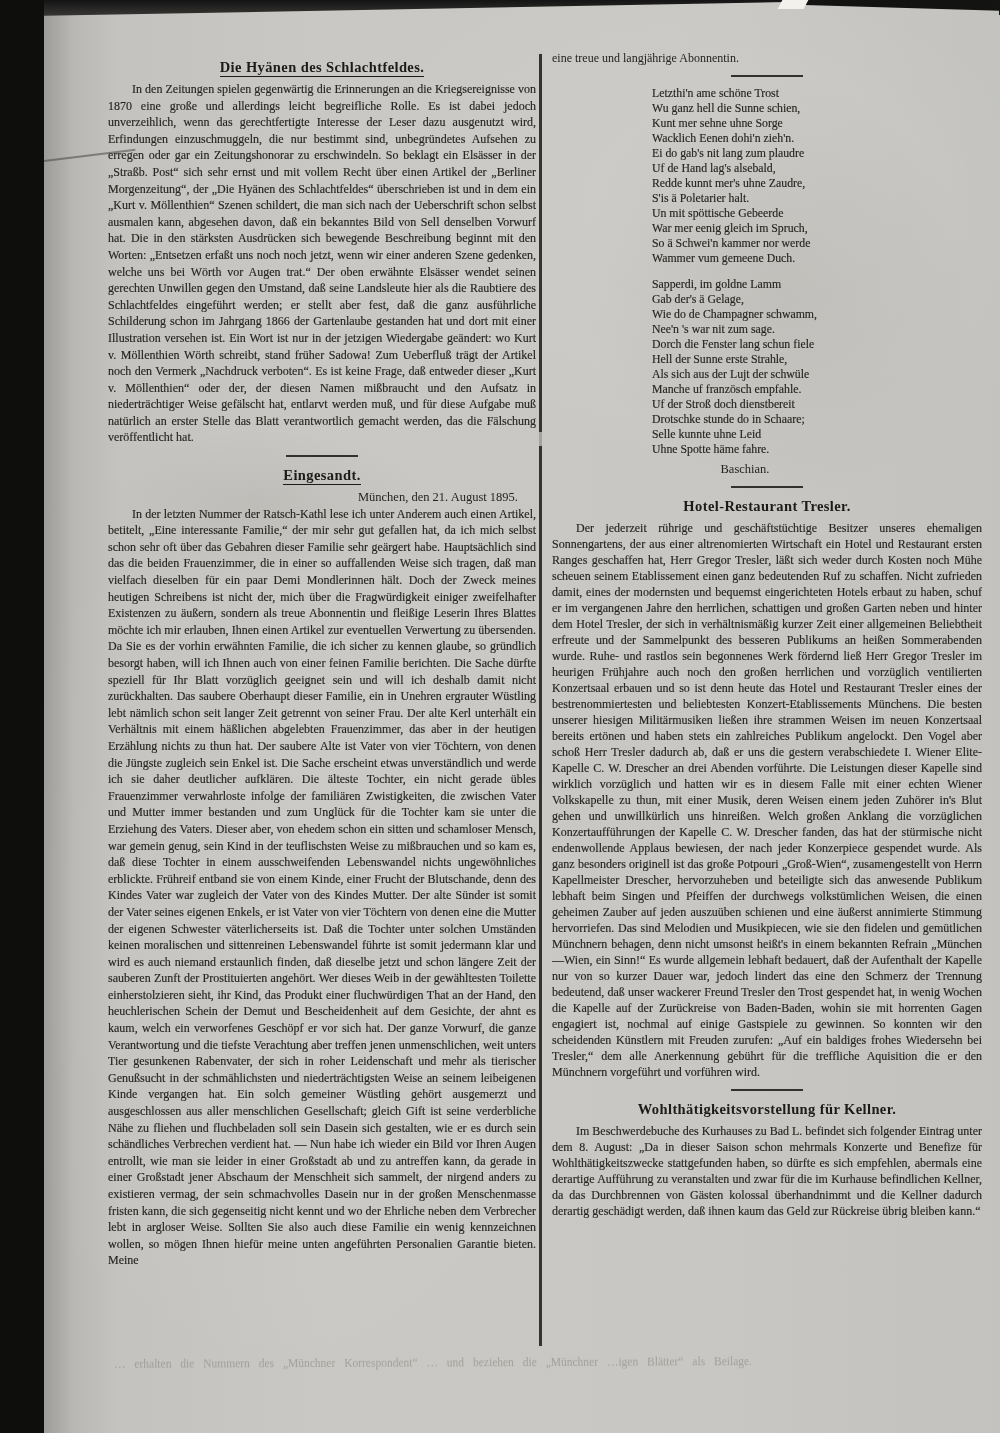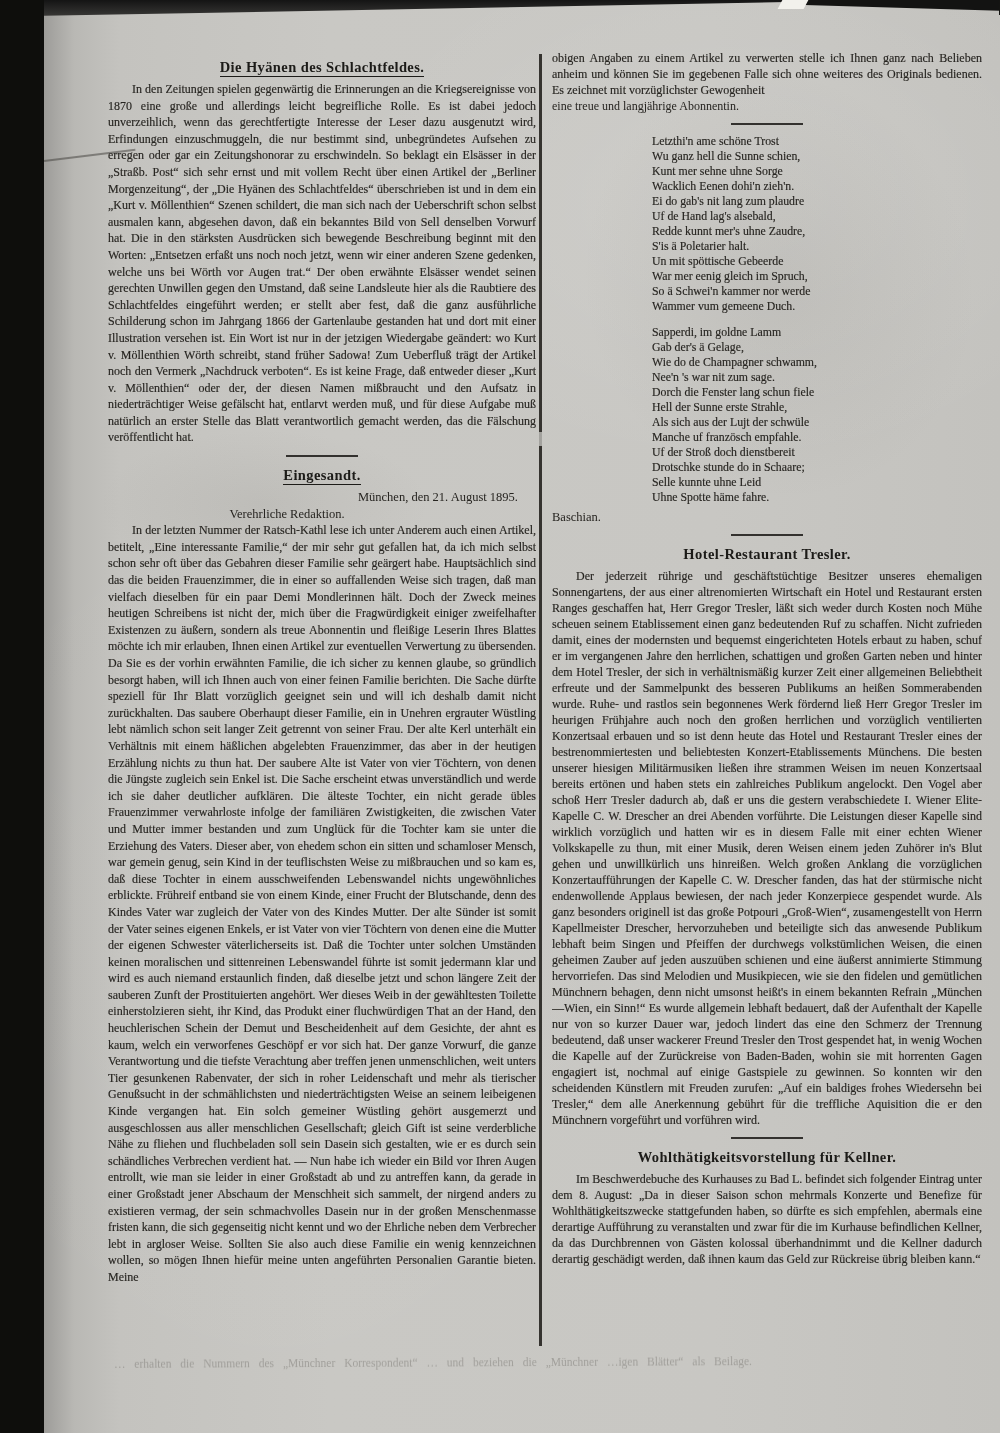--- a/index.html
+++ b/index.html
@@ -40,21 +40,21 @@
   .u{border-bottom:1.5px solid #1c1b18;padding-bottom:1px;}
   .body{margin:0;text-align:justify;text-indent:24px;-webkit-text-stroke:0.15px #2a2824;}
   .no-indent{text-indent:0;}
   .rule{width:72px;height:0;border-top:2px solid #33312e;margin:9px auto;}
   .dateline{text-align:right;padding-right:18px;font-size:12.5px;}
   .salutation{text-align:center;padding-right:70px;font-size:12.5px;}
   .closing{padding-right:22px;}
   .poem{margin:4px 0 0 100px;line-height:15px;font-size:11.8px;-webkit-text-stroke:0.15px #2a2824;}
   .poem .poem-line{white-space:nowrap;}
   .stanza2{margin-top:11px;}
-  .signature{text-align:left;padding-right:44px;margin-top:4px;font-size:12.5px;}
+  .signature{text-align:center;padding-right:44px;margin-top:4px;font-size:12.5px;}
   .sub{font-weight:400;font-size:13px;letter-spacing:0;}
   .bleed{position:absolute;left:70px;top:1356px;width:880px;text-align:justify;
     font-size:11.5px;color:#55524d;opacity:0.34;filter:blur(0.6px);
     transform:rotate(-0.25deg);word-spacing:6px;}
   .edge-svg{position:absolute;left:940px;top:0;}
 </style>
 </head>
 <body>
 
 <div class="page">
@@ -72,26 +72,24 @@
   </svg>
 
   <div class="divider"></div>
 
   <div class="col col-left">
     <h2 class="headline"><span class="u">Die Hyänen des Schlachtfeldes.</span></h2>
     <p class="body">In den Zeitungen spielen gegenwärtig die Erinnerungen an die Kriegsereignisse von 1870 eine große und allerdings leicht begreifliche Rolle. Es ist dabei jedoch unverzeihlich, wenn das gerechtfertigte Interesse der Leser dazu ausgenutzt wird, Erfindungen einzuschmuggeln, die nur bestimmt sind, unbegründetes Aufsehen zu erregen oder gar ein Zeitungshonorar zu erschwindeln. So beklagt ein Elsässer in der „Straßb. Post“ sich sehr ernst und mit vollem Recht über einen Artikel der „Berliner Morgenzeitung“, der „Die Hyänen des Schlachtfeldes“ überschrieben ist und in dem ein „Kurt v. Möllenthien“ Szenen schildert, die man sich nach der Ueberschrift schon selbst ausmalen kann, abgesehen davon, daß ein bekanntes Bild von Sell denselben Vorwurf hat. Die in den stärksten Ausdrücken sich bewegende Beschreibung beginnt mit den Worten: „Entsetzen erfaßt uns noch noch jetzt, wenn wir einer anderen Szene gedenken, welche uns bei Wörth vor Augen trat.“ Der oben erwähnte Elsässer wendet seinen gerechten Unwillen gegen den Umstand, daß seine Landsleute hier als die Raubtiere des Schlachtfeldes eingeführt werden; er stellt aber fest, daß die ganz ausführliche Schilderung schon im Jahrgang 1866 der Gartenlaube gestanden hat und dort mit einer Illustration versehen ist. Ein Wort ist nur in der jetzigen Wiedergabe geändert: wo Kurt v. Möllenthien Wörth schreibt, stand früher Sadowa! Zum Ueberfluß trägt der Artikel noch den Vermerk „Nachdruck verboten“. Es ist keine Frage, daß entweder dieser „Kurt v. Möllenthien“ oder der, der diesen Namen mißbraucht und den Aufsatz in niederträchtiger Weise gefälscht hat, entlarvt werden muß, und für diese Aufgabe muß natürlich an erster Stelle das Blatt verantwortlich gemacht werden, das die Fälschung veröffentlicht hat.</p>
     <div class="rule"></div>
     <h2 class="headline"><span class="u">Eingesandt.</span></h2>
     <div class="dateline">München, den 21. August 1895.</div>
-    <div class="salutation">Verehrliche Redaktion.</div>
     <p class="body">In der letzten Nummer der Ratsch-Kathl lese ich unter Anderem auch einen Artikel, betitelt, „Eine interessante Familie,“ der mir sehr gut gefallen hat, da ich mich selbst schon sehr oft über das Gebahren dieser Familie sehr geärgert habe. Hauptsächlich sind das die beiden Frauenzimmer, die in einer so auffallenden Weise sich tragen, daß man vielfach dieselben für ein paar Demi Mondlerinnen hält. Doch der Zweck meines heutigen Schreibens ist nicht der, mich über die Fragwürdigkeit einiger zweifelhafter Existenzen zu äußern, sondern als treue Abonnentin und fleißige Leserin Ihres Blattes möchte ich mir erlauben, Ihnen einen Artikel zur eventuellen Verwertung zu übersenden. Da Sie es der vorhin erwähnten Familie, die ich sicher zu kennen glaube, so gründlich besorgt haben, will ich Ihnen auch von einer feinen Familie berichten. Die Sache dürfte speziell für Ihr Blatt vorzüglich geeignet sein und will ich deshalb damit nicht zurückhalten. Das saubere Oberhaupt dieser Familie, ein in Unehren ergrauter Wüstling lebt nämlich schon seit langer Zeit getrennt von seiner Frau. Der alte Kerl unterhält ein Verhältnis mit einem häßlichen abgelebten Frauenzimmer, das aber in der heutigen Erzählung nichts zu thun hat. Der saubere Alte ist Vater von vier Töchtern, von denen die Jüngste zugleich sein Enkel ist. Die Sache erscheint etwas unverständlich und werde ich sie daher deutlicher aufklären. Die älteste Tochter, ein nicht gerade übles Frauenzimmer verwahrloste infolge der familiären Zwistigkeiten, die zwischen Vater und Mutter immer bestanden und zum Unglück für die Tochter kam sie unter die Erziehung des Vaters. Dieser aber, von ehedem schon ein sitten und schamloser Mensch, war gemein genug, sein Kind in der teuflischsten Weise zu mißbrauchen und so kam es, daß diese Tochter in einem ausschweifenden Lebenswandel nichts ungewöhnliches erblickte. Frühreif entband sie von einem Kinde, einer Frucht der Blutschande, denn des Kindes Vater war zugleich der Vater von des Kindes Mutter. Der alte Sünder ist somit der Vater seines eigenen Enkels, er ist Vater von vier Töchtern von denen eine die Mutter der eigenen Schwester väterlicherseits ist. Daß die Tochter unter solchen Umständen keinen moralischen und sittenreinen Lebenswandel führte ist somit jedermann klar und wird es auch niemand erstaunlich finden, daß dieselbe jetzt und schon längere Zeit der sauberen Zunft der Prostituierten angehört. Wer dieses Weib in der gewähltesten Toilette einherstolzieren sieht, ihr Kind, das Produkt einer fluchwürdigen That an der Hand, den heuchlerischen Schein der Demut und Bescheidenheit auf dem Gesichte, der ahnt es kaum, welch ein verworfenes Geschöpf er vor sich hat. Der ganze Vorwurf, die ganze Verantwortung und die tiefste Verachtung aber treffen jenen unmenschlichen, weit unters Tier gesunkenen Rabenvater, der sich in roher Leidenschaft und mehr als tierischer Genußsucht in der schmählichsten und niederträchtigsten Weise an seinem leibeigenen Kinde vergangen hat. Ein solch gemeiner Wüstling gehört ausgemerzt und ausgeschlossen aus aller menschlichen Gesellschaft; gleich Gift ist seine verderbliche Nähe zu fliehen und fluchbeladen soll sein Dasein sich gestalten, wie er es durch sein schändliches Verbrechen verdient hat. — Nun habe ich wieder ein Bild vor Ihren Augen entrollt, wie man sie leider in einer Großstadt ab und zu antreffen kann, da gerade in einer Großstadt jener Abschaum der Menschheit sich sammelt, der nirgend anders zu existieren vermag, der sein schmachvolles Dasein nur in der großen Menschenmasse fristen kann, die sich gegenseitig nicht kennt und wo der Ehrliche neben dem Verbrecher lebt in argloser Weise. Sollten Sie also auch diese Familie ein wenig kennzeichnen wollen, so mögen Ihnen hiefür meine unten angeführten Personalien Garantie bieten. Meine</p>
   </div>
 
   <div class="col col-right">
-    <p class="body no-indent">obigen Angaben zu einem Artikel zu verwerten stelle ich Ihnen ganz nach Belieben anheim und können Sie im gegebenen Falle sich ohne weiteres des Originals bedienen. Es zeichnet mit vorzüglichster Gewogenheit</p>
     <div class="closing">eine treue und langjährige Abonnentin.</div>
     <div class="rule"></div>
     <div class="poem">
         <div class="poem-line">Letzthi'n ame schöne Trost</div>
         <div class="poem-line">Wu ganz hell die Sunne schien,</div>
         <div class="poem-line">Kunt mer sehne uhne Sorge</div>
         <div class="poem-line">Wacklich Eenen dohi'n zieh'n.</div>
         <div class="poem-line">Ei do gab's nit lang zum plaudre</div>
         <div class="poem-line">Uf de Hand lag's alsebald,</div>
         <div class="poem-line">Redde kunnt mer's uhne Zaudre,</div>

